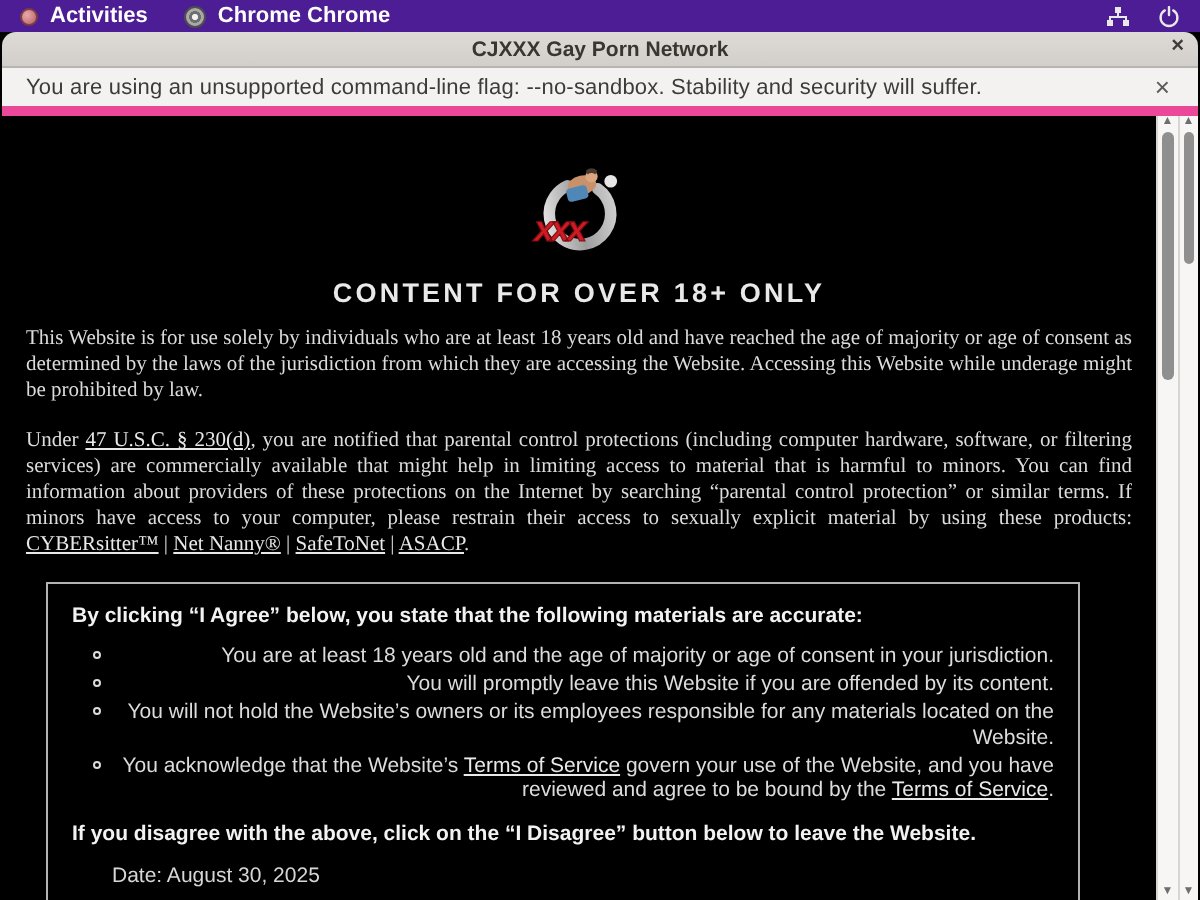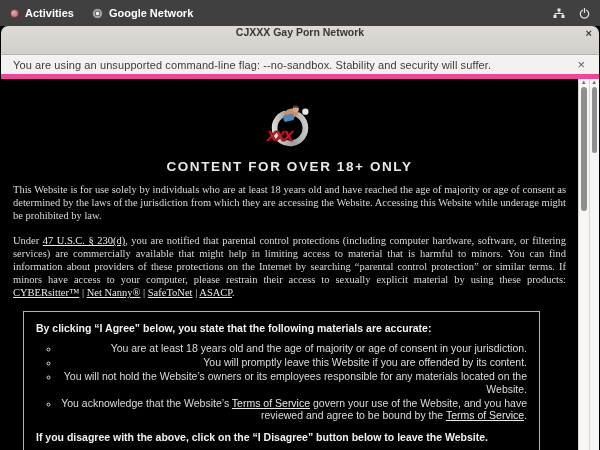--- a/index.html
+++ b/index.html
@@ -1,43 +1,43 @@
 <!DOCTYPE html>
 <html><head>
 <meta charset="utf-8">
 <style>
   * { box-sizing: border-box; margin: 0; padding: 0; }
   html, body { width: 600px; height: 450px; overflow: hidden; background: #000; }
   body { font-family: "Liberation Sans", sans-serif; }
 
   
   .topbar {
-    height: 26px; background: #404040; color: #fff;
+    height: 16px; background: #4c1d95; color: #fff;
     display: flex; align-items: center; justify-content: space-between;
     padding: 0 10px; font-size: 11px; font-weight: 700; position: relative;
   }
   .topbar-left { display: flex; align-items: center; gap: 18px; }
   .tb-item { display: flex; align-items: center; gap: 6px; cursor: pointer; }
   .dot-icon { width: 9px; height: 9px; border-radius: 50%;
     background: radial-gradient(circle at 35% 35%, #e8a9ab, #b65f66); border: 1px solid #7e3d42; }
   .chrome-mini { width: 11px; height: 11px; border-radius: 50%;
     background: radial-gradient(circle at 50% 50%, #f2f2f2 0 22%, #6f6f6f 26% 45%, #a9a9a9 48% 100%);
     border: 1px solid #4e4e4e; }
   .topbar-center {
     position: absolute; left: 0; right: 0; text-align: center; pointer-events: none;
   }
   .topbar-center span { pointer-events: auto; cursor: pointer; white-space: pre; }
   .topbar-right { display: flex; align-items: center; gap: 14px; }
   .topbar-right svg { display: block; }
 
   
   .titlebar {
-    height: 29px; margin: 0 1px; background: linear-gradient(#dedad5, #d2cec9);
+    height: 18px; margin: 0 1px; background: linear-gradient(#dedad5, #d2cec9);
     border-bottom: 1px solid #b8b4af; border-radius: 7px 7px 0 0;
-    display: flex; align-items: flex-start; justify-content: center; position: relative;
+    display: flex; align-items: center; justify-content: center; position: relative;
     font-size: 10.5px; font-weight: 700; color: #39362f;
   }
   .titlebar .close-x {
     position: absolute; right: 7px; top: 1px; font-size: 11px; font-weight: 700;
     color: #3c3c3c; background: none; border: none; cursor: pointer; line-height: 13px;
     font-family: "Liberation Sans", sans-serif;
   }
 
   
   .infobar {
@@ -88,21 +88,21 @@
 <div class="screen">
 
   <header class="topbar">
     <div class="topbar-left">
       <div class="tb-item">
         <span class="dot-icon"></span>
         <span>Activities</span>
       </div>
       <div class="tb-item">
         <span class="chrome-mini"></span>
-        <span>Google Network</span>
+        <span>Chrome Chrome</span>
       </div>
     </div>
     <div class="topbar-right">
       <span>
         <svg width="12" height="11" viewBox="0 0 12 11">
           <rect x="4.5" y="0.5" width="3" height="3" fill="#e8e8e8"></rect>
           <rect x="0.5" y="7" width="3" height="3" fill="#e8e8e8"></rect>
           <rect x="8.5" y="7" width="3" height="3" fill="#e8e8e8"></rect>
           <path d="M6 3.5 V5.5 M2 7 V5.5 H10 V7" stroke="#e8e8e8" stroke-width="1" fill="none"></path>
         </svg>

